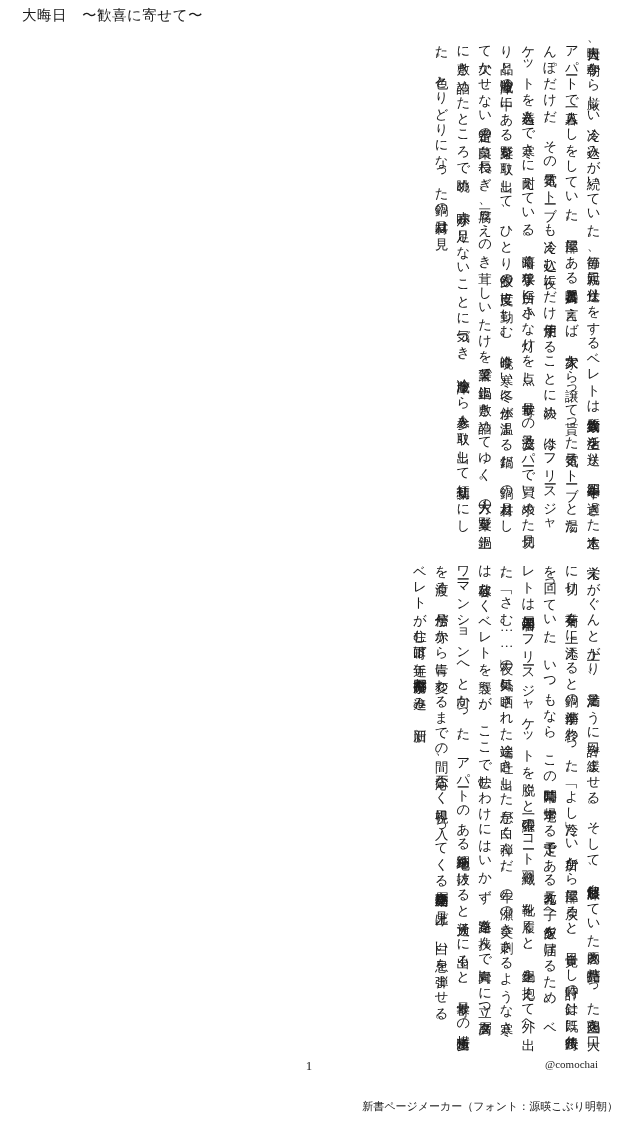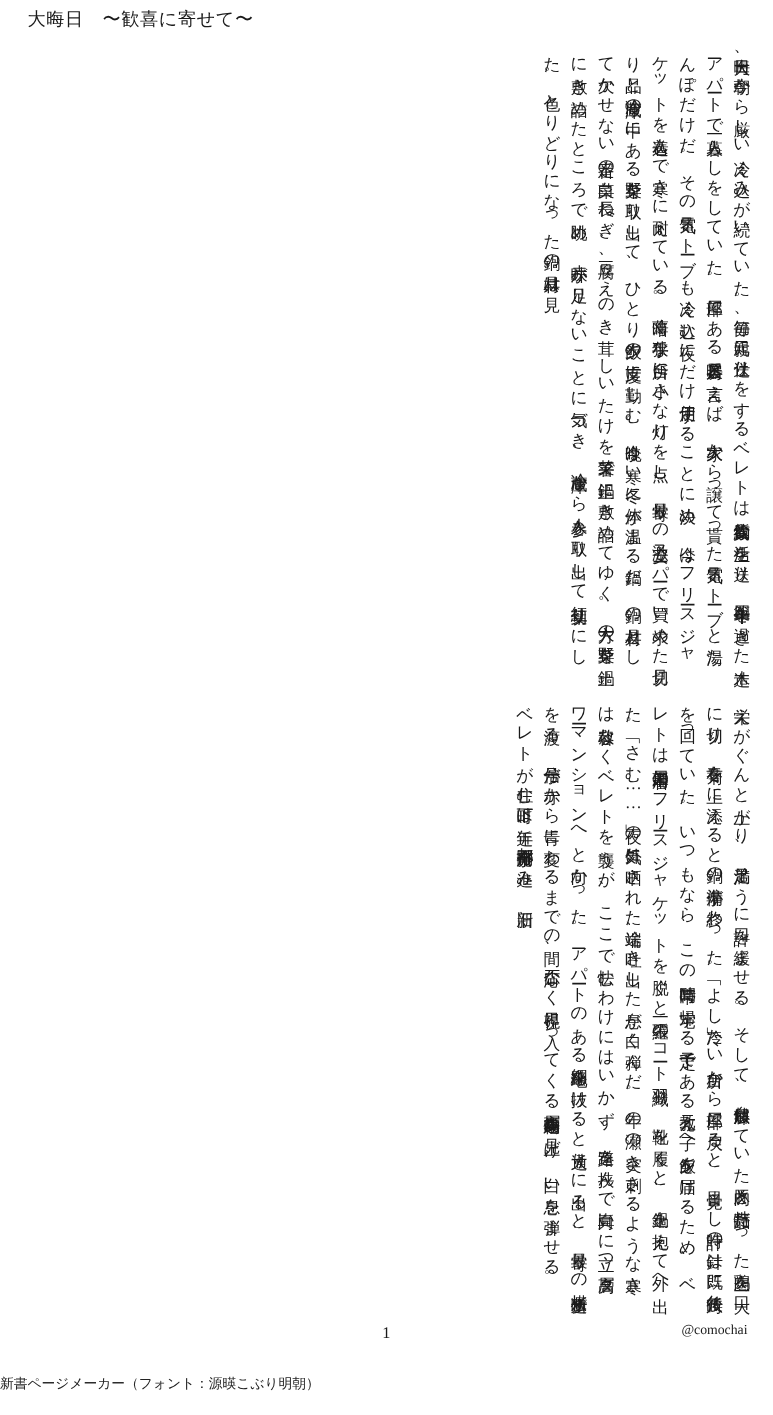--- a/index.html
+++ b/index.html
@@ -82,21 +82,21 @@
     top: 1058px;
     font-size: 11px;
     font-family: "Liberation Serif", serif;
   }
 
   .footer-credit {
     position: absolute;
     left: 0;
     right: 0;
     top: 1099px;
-    text-align: left;
+    text-align: right;
     font-size: 11px;
     color: #222;
   }
 </style>
 </head>
 <body>
 
 <div class="page">
 
   <div class="doc-title">大晦日　〜歓喜に寄せて〜</div>

